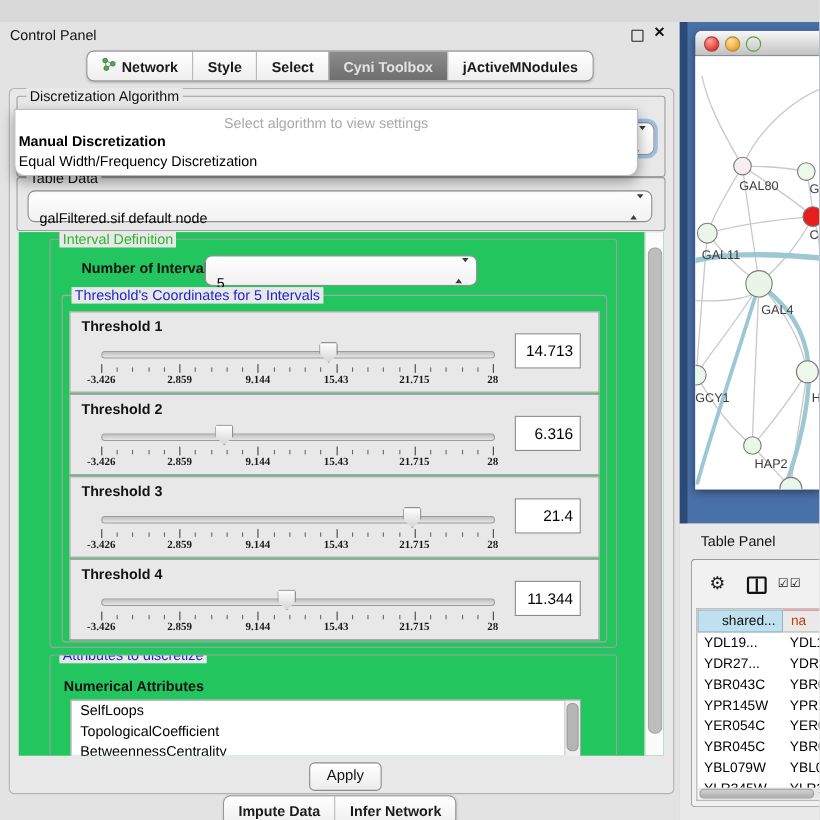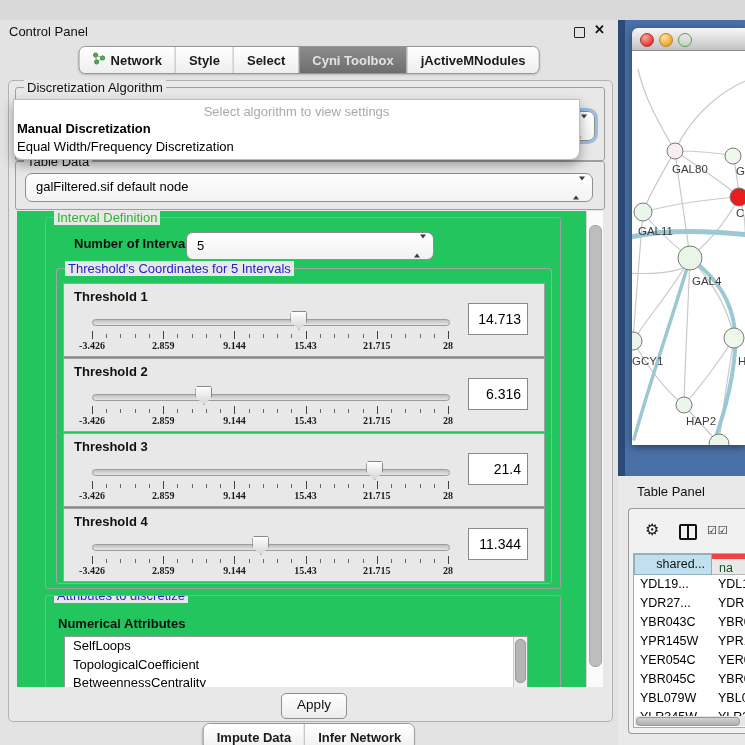--- a/index.html
+++ b/index.html
@@ -17,21 +17,21 @@
   .tab:first-child{border-left:none;}
   .tab.active{background:linear-gradient(#8c8c8c,#6e6e6e);color:#e3e3e3;border-left-color:#7d7d7d;}
   .content{position:absolute;left:8px;top:60px;width:603px;height:640px;background:#e8e8e8;border:1px solid #b2b2b2;border-radius:5px;}
   .group{position:absolute;border:1px solid #9f9f9f;border-radius:3px;}
   .group-label{position:absolute;top:-8px;left:8px;background:#e8e8e8;padding:0 3px;font-size:13px;color:#111;white-space:nowrap;}
   .lab-green{color:#2db52d;}
   .lab-blue{color:#2323cc;}
   .g-algo{left:6px;top:6px;width:588px;height:72px;}
   .g-tdata{left:6px;top:80px;width:588px;height:47px;}
   .combo{position:absolute;background:linear-gradient(#ffffff,#f2f2f2);border:1px solid #8f8f8f;border-radius:7px;font-size:13px;color:#000;}
-  .combo .ctext{position:absolute;left:10px;top:0;line-height:26px;}
+  .combo .ctext{position:absolute;left:10px;top:12px;line-height:26px;}
   .spin{position:absolute;right:7px;top:50%;transform:translateY(-50%);}
   .arr-up{width:0;height:0;border-left:3.5px solid transparent;border-right:3.5px solid transparent;border-bottom:4.5px solid #3c3c3c;margin:0 auto 2px auto;}
   .arr-dn{width:0;height:0;border-left:3.5px solid transparent;border-right:3.5px solid transparent;border-top:4.5px solid #3c3c3c;margin:0 auto;}
   .algo-combo{left:16px;top:30px;width:568px;height:28px;box-shadow:0 0 0 3px rgba(105,160,220,.6);}
   .tdata-combo{left:16px;top:92px;width:566px;height:27px;}
   .popup{position:absolute;left:4px;top:18px;width:565px;height:59px;background:#fff;border:1px solid #bdbdbd;border-radius:0 0 9px 9px;box-shadow:0 5px 12px rgba(0,0,0,.35);z-index:6;}
   .popup .prompt{text-align:center;color:#a9a9a9;font-size:13px;margin-top:4px;}
   .popup .it{font-size:13px;color:#000;padding:1px 0 1px 3px;margin-top:1px;}
   .popup .it.b{font-weight:bold;}
   
@@ -73,21 +73,21 @@
   .tp-area{position:absolute;left:618px;top:456px;width:127px;height:289px;background:#e9e9e9;}
   .tp-title{position:absolute;left:19px;top:8px;font-size:13px;color:#111;}
   .tp-box{position:absolute;left:10px;top:32px;width:117px;height:224px;background:#f1f1f1;border:1px solid #9a9a9a;border-right:none;border-radius:4px 0 0 4px;}
   .gear{position:absolute;left:16px;top:11px;font-size:16px;color:#1a1a1a;}
   .split-ic{position:absolute;left:50px;top:15px;width:14px;height:12px;border:2px solid #111;border-radius:2px;}
   .split-ic:before{content:"";position:absolute;left:50%;top:0;width:2px;height:100%;background:#111;transform:translateX(-50%);}
   .checks{position:absolute;left:78px;top:15px;font-size:11px;letter-spacing:1px;color:#111;}
   .tp-table{position:absolute;left:4px;top:44px;width:112px;height:173px;background:#fff;border:1px solid #aaa;border-right:none;overflow:hidden;}
   .tp-head{display:flex;height:21px;}
   .tp-head .h1{width:70px;background:#c0e0ef;border:1px solid #92aebc;font-size:12.5px;color:#111;text-align:right;padding-right:6px;line-height:19px;}
-  .tp-head .h2{flex:1;background:#e9e9e9;border-top:5px solid #ef4444;border-bottom:1px solid #b5b5b5;font-size:12.5px;color:#14532d;padding-left:7px;line-height:19px;}
+  .tp-head .h2{flex:1;background:#e9e9e9;border-top:1px solid #ef4444;border-bottom:1px solid #b5b5b5;font-size:12.5px;color:#c2410c;padding-left:7px;line-height:19px;}
   .tp-row{display:flex;height:19px;font-size:12.5px;color:#000;}
   .tp-row .c1{width:71px;padding-left:6px;line-height:19px;white-space:nowrap;overflow:hidden;}
   .tp-row .c2{flex:1;padding-left:7px;line-height:19px;white-space:nowrap;overflow:hidden;}
   .hscroll{position:absolute;left:1px;bottom:1px;width:110px;height:10px;background:#e6e6e6;}
   .hscroll .hthumb{position:absolute;left:1px;top:1px;width:102px;height:7px;background:linear-gradient(#d2d2d2,#aeaeae);border:1px solid #989898;border-radius:4px;}
 </style>
 </head>
 <body>
 
 <div id="root">

